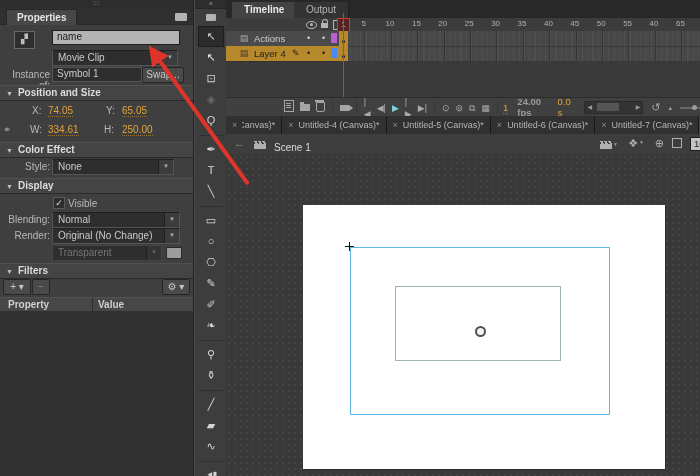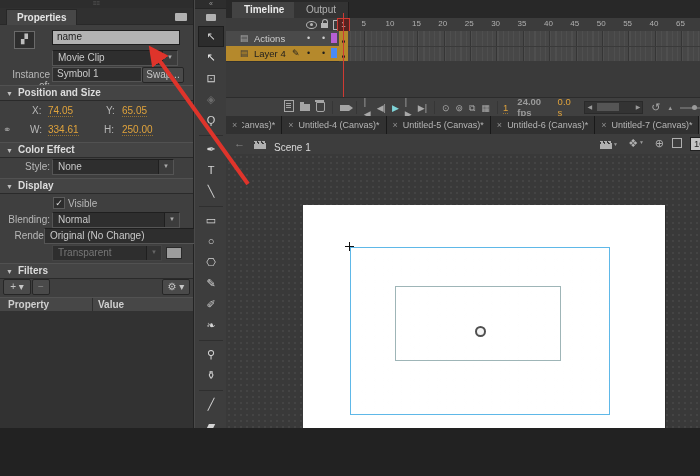--- a/index.html
+++ b/index.html
@@ -1,16 +1,16 @@
 <!DOCTYPE html>
 <html><head>
 <meta charset="utf-8">
 <style>
   html,body{margin:0;padding:0;background:#222;}
-  #app{position:relative;width:700px;height:428px;overflow:hidden;
+  #app{position:relative;width:700px;height:476px;overflow:hidden;
        font-family:"Liberation Sans",sans-serif;background:#3a3a3a;
        background-image:radial-gradient(circle,#424242 .8px,transparent 1.2px);
        background-size:6px 6px;color:#c8c8c8;font-size:10px;-webkit-font-smoothing:antialiased;}
   .abs{position:absolute;}
   
   #properties{position:absolute;left:0;top:0;width:193px;height:476px;background:#3f3f3f;border-right:1px solid #232323;}
   .p-dockbar{position:absolute;left:0;top:0;width:100%;height:8px;background:#2d2d2d;border-bottom:1px solid #252525;text-align:center;color:#5c5c5c;font-size:6px;line-height:7px;}
   .p-tabbar{position:absolute;left:0;top:8px;width:100%;height:16px;background:#303030;border-bottom:1px solid #292929;}
   .p-tab{position:absolute;left:6px;top:1px;height:15px;line-height:15px;padding:0 10px;background:#474747;color:#e4e4e4;font-weight:bold;font-size:10px;border:1px solid #272727;border-bottom:none;}
   .i-panelmenu{display:inline-block;width:12px;height:8px;background:#b2b2b2;border-radius:1px;}
@@ -180,21 +180,21 @@
 
       <div class="sechead" style="top:154px;"><span class="caret">▼</span><span>Display</span></div>
       <span class="chk" style="left:53px;top:173px;">✓</span>
       <span class="coordlab" style="left:68px;top:174px;">Visible</span>
       <span class="plabel" style="left:0;top:190px;">Blending:</span>
       <div class="dropdown" style="left:52px;top:188px;width:126px;height:14px;">
         <span class="val">Normal</span>
         <span class="dbtn">▼</span>
       </div>
       <span class="plabel" style="left:0;top:206px;">Render:</span>
-      <div class="dropdown" style="left:44px;top:204px;width:126px;height:14px;padding-left:44px;">
+      <div class="dropdown" style="left:52px;top:204px;width:126px;height:14px;">
         <span class="val">Original (No Change)</span>
         <span class="dbtn">▼</span>
       </div>
       <div class="dropdown disabled" style="left:52px;top:221px;width:108px;height:14px;">
         <span class="val">Transparent</span>
         <span class="dbtn">▼</span>
       </div>
       <span class="abs" style="left:166px;top:223px;width:14px;height:10px;background:#9c9c9c;border:1px solid #2a2a2a;"></span>
 
       <div class="sechead" style="top:239px;"><span class="caret">▼</span><span>Filters</span></div>

